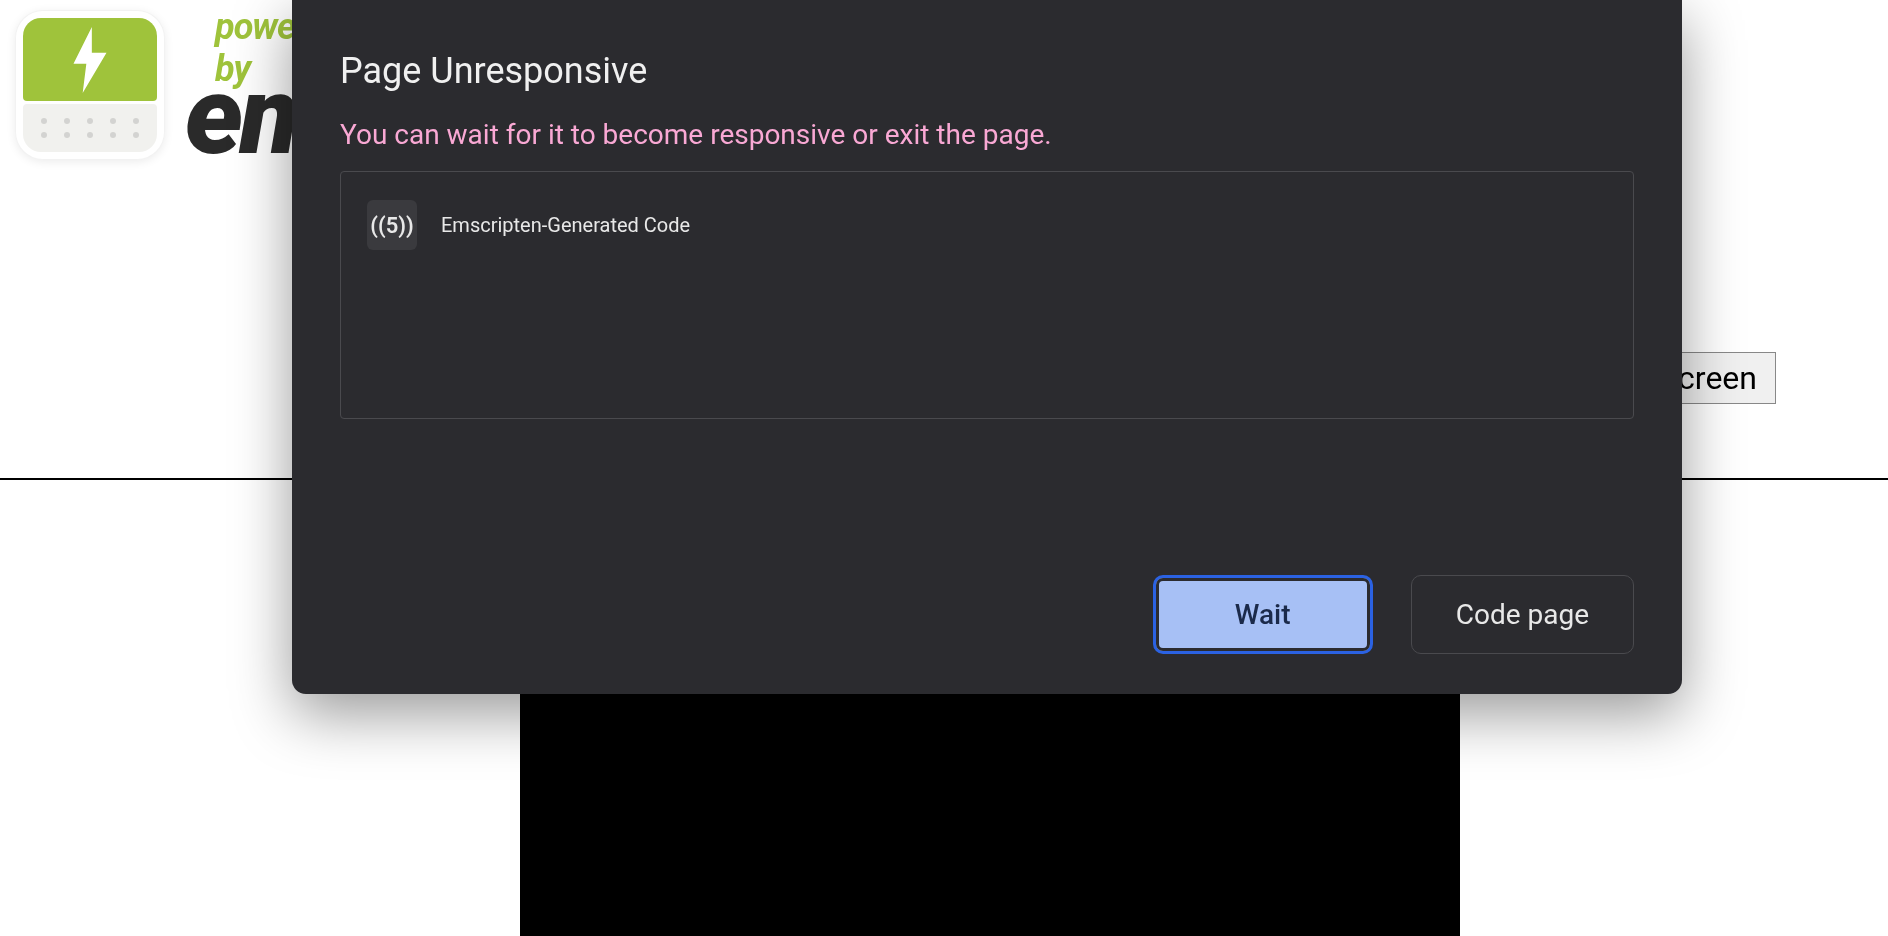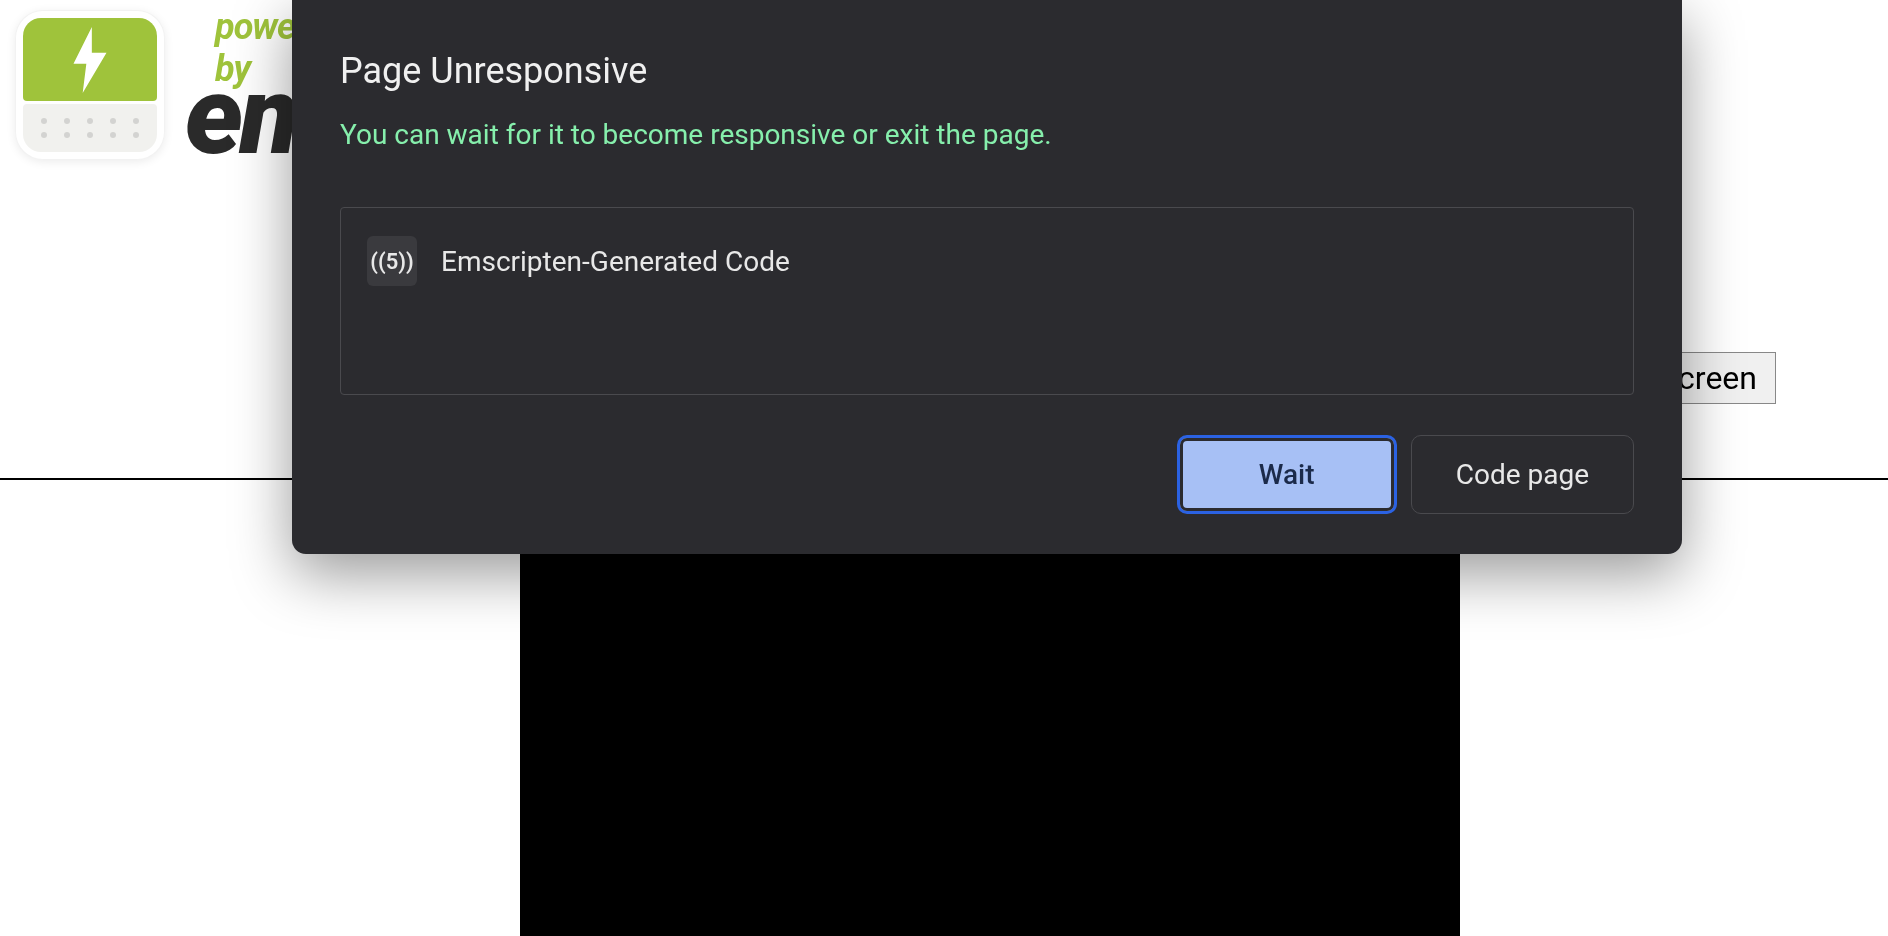--- a/index.html
+++ b/index.html
@@ -129,41 +129,41 @@
       width: 940px;
       height: 456px;
       background: #000;
     }
     
     .modal {
       position: absolute;
       top: 0;
       left: 292px;
       width: 1390px;
-      height: 554px;
+      height: 694px;
       background: #2b2b2f;
       border-radius: 0 0 14px 14px;
       box-shadow: 0 20px 60px rgba(0,0,0,0.4);
       padding: 50px 48px 40px 48px;
       display: flex;
       flex-direction: column;
       color: #e8e8e8;
     }
     
     .modal-title {
       font-size: 36px;
       font-weight: 400;
       color: #f0f0f0;
       margin-bottom: 26px;
     }
     
     .modal-desc {
       font-size: 28px;
-      color: #86efac;
-      margin-bottom: 56px;
+      color: #f9a8d4;
+      margin-bottom: 20px;
     }
     
     .process-box {
       border: 1px solid #4a4a4e;
       border-radius: 4px;
       padding: 28px 26px;
       height: 248px;
     }
     
     .process-item {
@@ -178,29 +178,29 @@
       border-radius: 6px;
       display: flex;
       align-items: center;
       justify-content: center;
       color: #e8e8e8;
       font-size: 22px;
       font-weight: 600;
     }
     
     .process-label {
-      font-size: 28px;
+      font-size: 20px;
       color: #e8e8e8;
     }
     
     .modal-actions {
       margin-top: auto;
       display: flex;
       justify-content: flex-end;
-      gap: 14px;
+      gap: 38px;
       padding-top: 40px;
     }
     
     .btn {
       font-size: 28px;
       padding: 20px 44px;
       border-radius: 10px;
       cursor: pointer;
       font-family: inherit;
       min-width: 220px;

